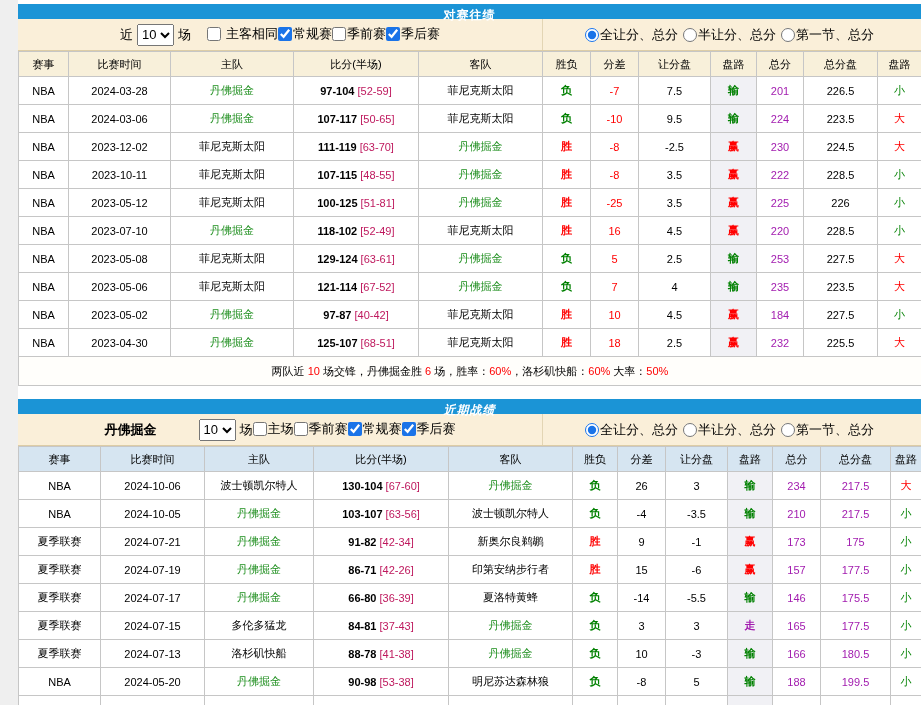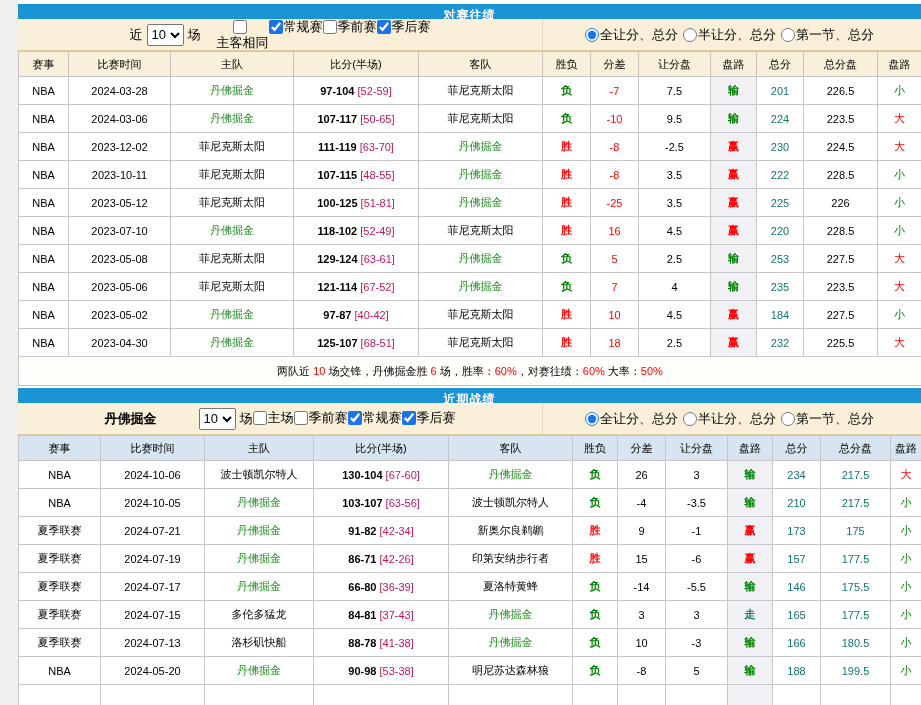--- a/index.html
+++ b/index.html
@@ -9,53 +9,53 @@
     font-family:"Liberation Sans","DejaVu Sans",sans-serif;
     font-size:13px; color:#000;
   }
   .left-strip { position:absolute; left:0; top:0; width:18px; height:705px; background:#efefef; }
   .content { margin-left:18px; width:903px; padding-top:4px; }
 
   .bar {
     height:15px; line-height:23px; background:#1b94d6; color:#fff;
     font-weight:bold; font-size:12px; text-align:center; letter-spacing:1px;
   }
-  .bar2 { margin-top:2px; }
+  .bar2 { margin-top:13px;font-style:italic; }
 
   .filter-row {
     background:#faefd9; height:31px; display:flex; align-items:stretch;
     border-bottom:1px solid #ddcda6; font-size:13px;
   }
   .filter-left {
     width:524px; border-right:1px solid #e3d5b4;
     display:flex; align-items:center; justify-content:center;
   }
   .filter-right { flex:1; display:flex; align-items:center; justify-content:center; }
   .filter-left select { font-size:13px; height:22px; margin:0 4px; }
   .team-label { font-weight:bold; margin-right:38px; }
   label.cb, label.rd { display:inline-flex; align-items:center; white-space:nowrap; }
   label.cb input, label.rd input { width:14px; height:14px; margin:0 1px 0 0; accent-color:#1a73e8; }
-  label.cb.gap { margin-left:16px;flex-direction:column; }
+  label.cb.gap { margin-left:16px; }
   label.cb.gap input { margin-right:5px; }
   label.rd { margin-right:5px; }
 
   table { border-collapse:collapse; width:100%; table-layout:fixed; font-size:11px; }
   th, td {
     border:1px solid #c6c6c6; text-align:center; padding:0;
     white-space:nowrap; overflow:hidden;
   }
   th { height:24px; font-weight:normal; }
   td { height:27px; }
   .t1 th { background:#f8f0da; }
   .t2 th { background:#d6e5f1; }
   td.panlu { background:#f1f1f5; }
   .bold { font-weight:bold; }
   .c-red { color:#ff0000; }
   .c-green { color:#008000; }
-  .c-blue { color:#0f766e; }
+  .c-blue { color:#a21caf; }
   .team-green { color:#1f8f1f; }
   .half { color:#be185d; }
   td.summary { height:28px; background:#fffefb; }
   td.summary .c-red { }
 </style>
 </head>
 <body>
 
 <div class="left-strip"></div>
 
@@ -266,21 +266,21 @@
           <td class="c-red">18</td>
           <td>2.5</td>
           <td class="panlu bold c-red">赢</td>
           <td class="c-blue">232</td>
           <td>225.5</td>
           <td class="c-red">大</td>
         </tr>
       </tbody>
     <tbody>
       <tr>
-        <td class="summary" colspan="12" id="summary1"><span>两队近 </span><span class="c-red">10</span><span> 场交锋，丹佛掘金胜 </span><span class="c-red">6</span><span> 场，胜率：</span><span class="c-red">60%</span><span>，对赛往绩：</span><span class="c-red">60%</span><span> 大率：</span><span class="c-red">50%</span></td>
+        <td class="summary" colspan="12" id="summary1"><span>两队近 </span><span class="c-red">10</span><span> 场交锋，丹佛掘金胜 </span><span class="c-red">6</span><span> 场，胜率：</span><span class="c-red">60%</span><span>，洛杉矶快船：</span><span class="c-red">60%</span><span> 大率：</span><span class="c-red">50%</span></td>
       </tr>
     </tbody>
   </table>
 
   <div class="bar bar2">近期战绩</div>
 
   <div class="filter-row">
     <div class="filter-left">
       <span class="team-label">丹佛掘金</span>
       <select id="sel2"><option>10</option></select>

